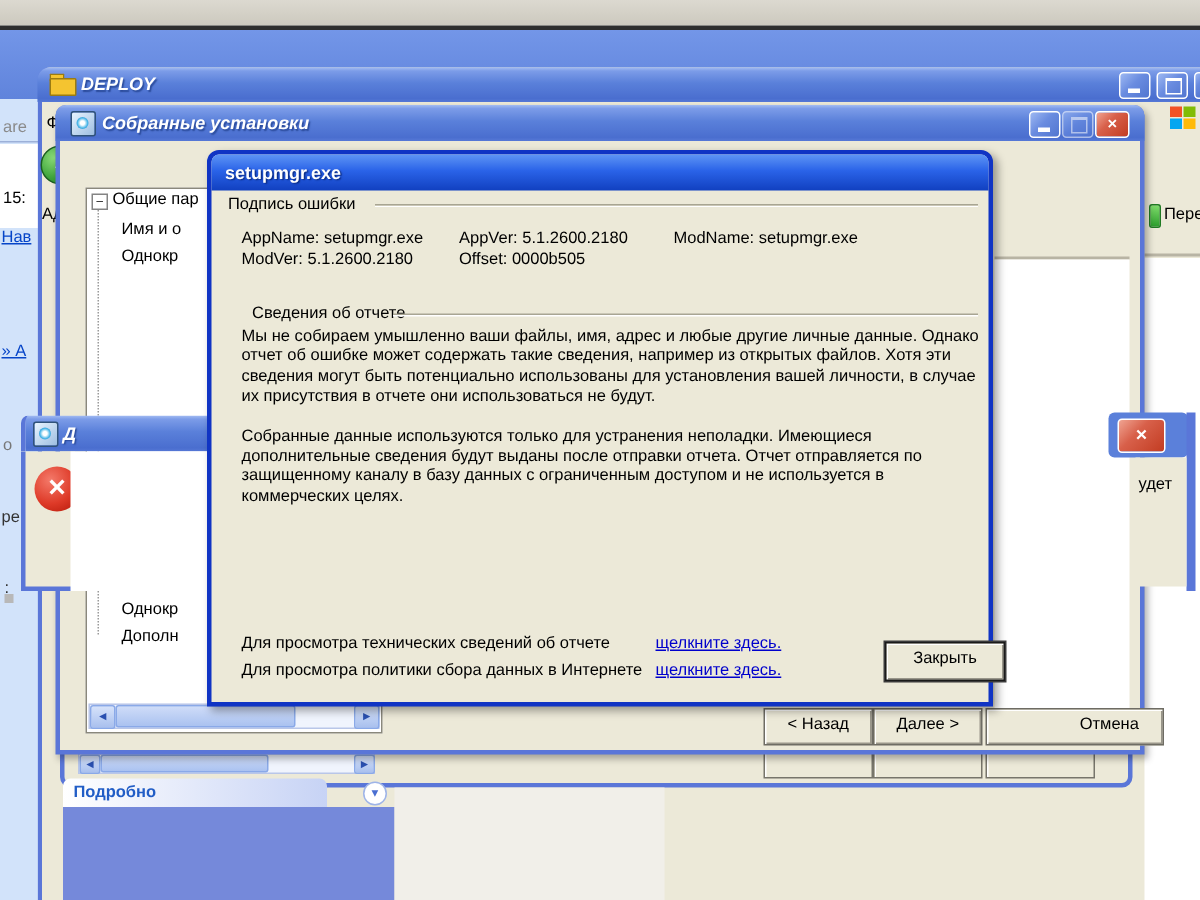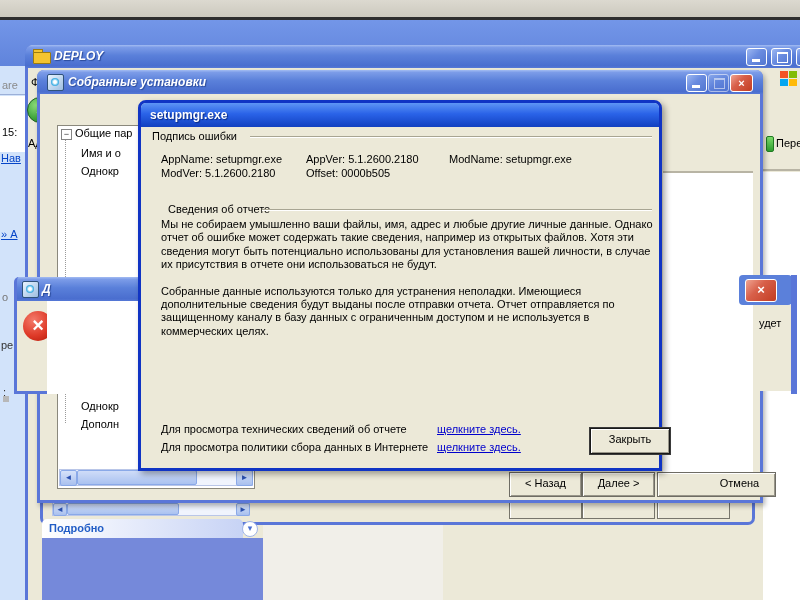--- a/index.html
+++ b/index.html
@@ -107,21 +107,21 @@
   <div class="a beige" style="left:40px;top:497px;width:709px;height:22px;border:3px solid #5a76d8;border-radius:0 0 7px 7px;"></div>
   <div class="a sbtrack" style="left:52px;top:502px;width:196px;height:12px;">
     <span class="sbarrow a" style="left:0;top:0;width:12px;height:11px;line-height:11px;">◄</span>
     <span class="sbthumb a" style="left:14px;top:0;width:110px;height:10px;"></span>
     <span class="sbarrow a" style="left:183px;top:0;width:12px;height:11px;line-height:11px;">►</span>
   </div>
   <div class="a ghostbtn" style="left:509px;top:500px;width:71px;height:17px;"></div>
   <div class="a ghostbtn" style="left:582px;top:500px;width:71px;height:17px;"></div>
   <div class="a ghostbtn" style="left:657px;top:500px;width:71px;height:17px;"></div>
 
-  <div class="a" style="left:42px;top:519px;width:201px;height:19px;background:linear-gradient(90deg,#ffffff,#c7d3f5);border-radius:5px 5px 0 0;">
+  <div class="a" style="left:42px;top:519px;width:176px;height:19px;background:linear-gradient(90deg,#ffffff,#c7d3f5);border-radius:5px 5px 0 0;">
     <span class="a" style="left:7px;top:3px;font-weight:bold;color:#215dc6;">Подробно</span>
     <span class="a" style="left:200px;top:2px;width:14px;height:14px;border-radius:50%;background:#fff;border:1px solid #9eb4e8;color:#4a6fd1;text-align:center;line-height:13px;font-size:9px;">▾</span>
   </div>
   <div class="a" style="left:42px;top:538px;width:221px;height:62px;background:#7589da;"></div>
   <div class="a" style="left:263px;top:525px;width:180px;height:75px;background:#f1efe9;"></div>
 
   <div class="a beige" style="left:37px;top:70px;width:720px;height:427px;border:3px solid #5a76d8;border-radius:7px 7px 0 0;box-shadow:2px 3px 5px rgba(0,0,0,0.3);"></div>
   <div class="a titlebar" style="left:37px;top:70px;width:726px;height:24px;border-radius:7px 7px 0 0;">
     <span class="wizicon" style="left:10px;top:4px;">
         <i></i>

